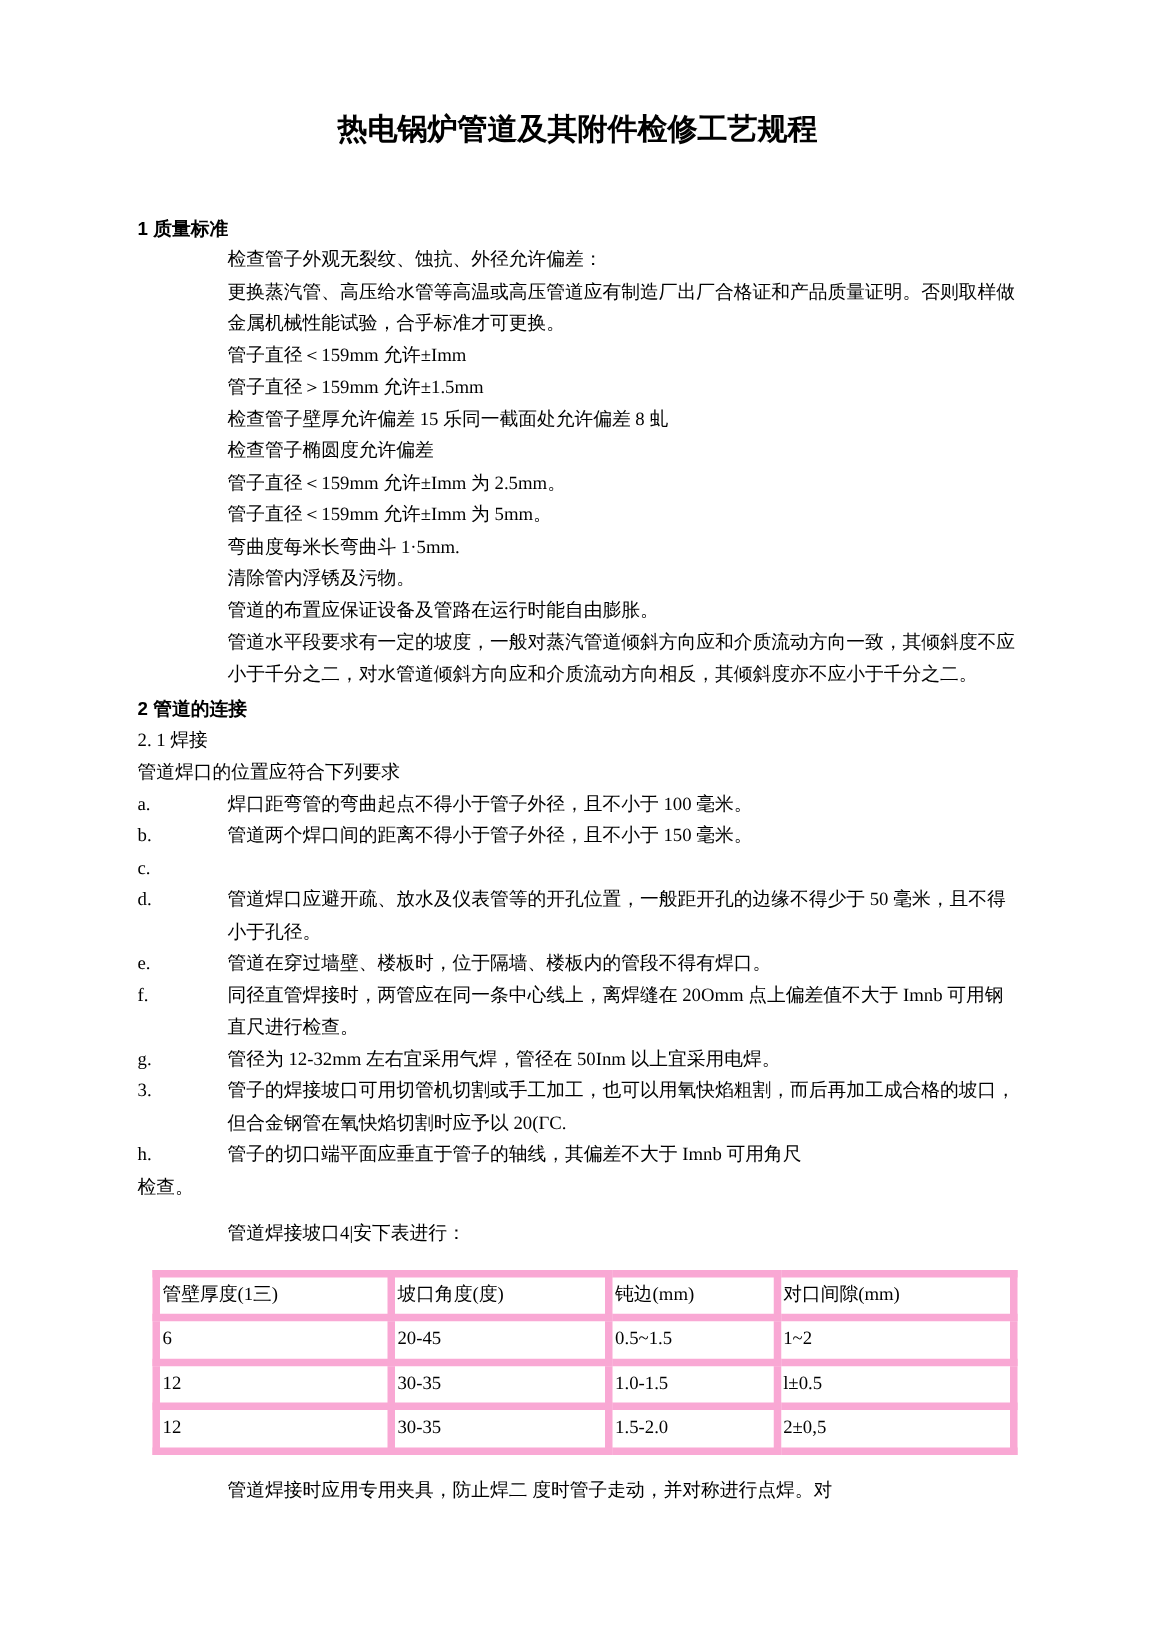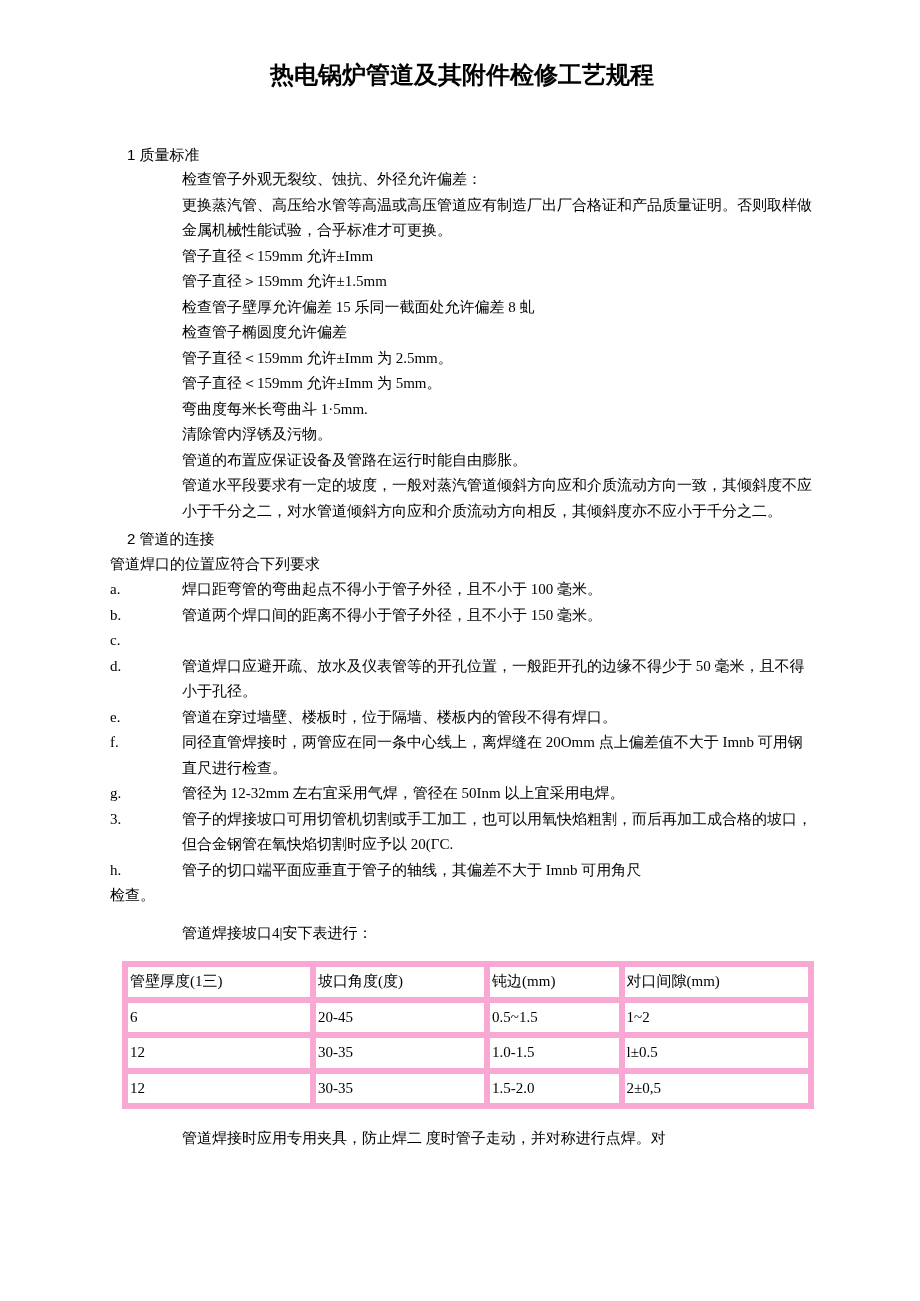--- a/index.html
+++ b/index.html
@@ -7,36 +7,35 @@
     font-size: 15px;
     line-height: 1.7;
     color: #000;
     margin: 0;
     padding: 0;
     background: #fff;
   }
   .page {
     width: 920px;
     min-height: 1301px;
-    padding: 55px 106px 40px 110px;
+    padding: 84px 106px 40px 110px;
     box-sizing: border-box;
     background: #fff;
   }
   .title {
     text-align: center;
     font-size: 24px;
     font-weight: bold;
     margin-bottom: 46px;
     font-family: "SimHei", "黑体", sans-serif;
   }
   .section-head {
-    font-weight: normal;
+    font-weight: bold;
     font-family: "SimHei", "黑体", sans-serif;
     margin-top: 2px;
-    margin-left: 17px;
   }
   .indent {
     margin-left: 72px;
   }
   .p {
     margin: 0;
   }
   .li {
     display: flex;
     margin: 0;
@@ -86,20 +85,21 @@
     <p class="p">检查管子椭圆度允许偏差</p>
     <p class="p">管子直径＜159mm 允许±Imm 为 2.5mm。</p>
     <p class="p">管子直径＜159mm 允许±Imm 为 5mm。</p>
     <p class="p">弯曲度每米长弯曲斗 1·5mm.</p>
     <p class="p">清除管内浮锈及污物。</p>
     <p class="p">管道的布置应保证设备及管路在运行时能自由膨胀。</p>
     <p class="p">管道水平段要求有一定的坡度，一般对蒸汽管道倾斜方向应和介质流动方向一致，其倾斜度不应小于千分之二，对水管道倾斜方向应和介质流动方向相反，其倾斜度亦不应小于千分之二。</p>
   </div>
 
   <div class="section-head">2 管道的连接</div>
+  <p class="p">2.  1 焊接</p>
   <p class="p indent">管道焊口的位置应符合下列要求</p>
 
   <div class="li">
     <span class="li-label">a.</span>
     <span class="li-text">焊口距弯管的弯曲起点不得小于管子外径，且不小于 100 毫米。</span>
   </div>
   <div class="li">
     <span class="li-label">b.</span>
     <span class="li-text">管道两个焊口间的距离不得小于管子外径，且不小于 150 毫米。</span>
   </div>

